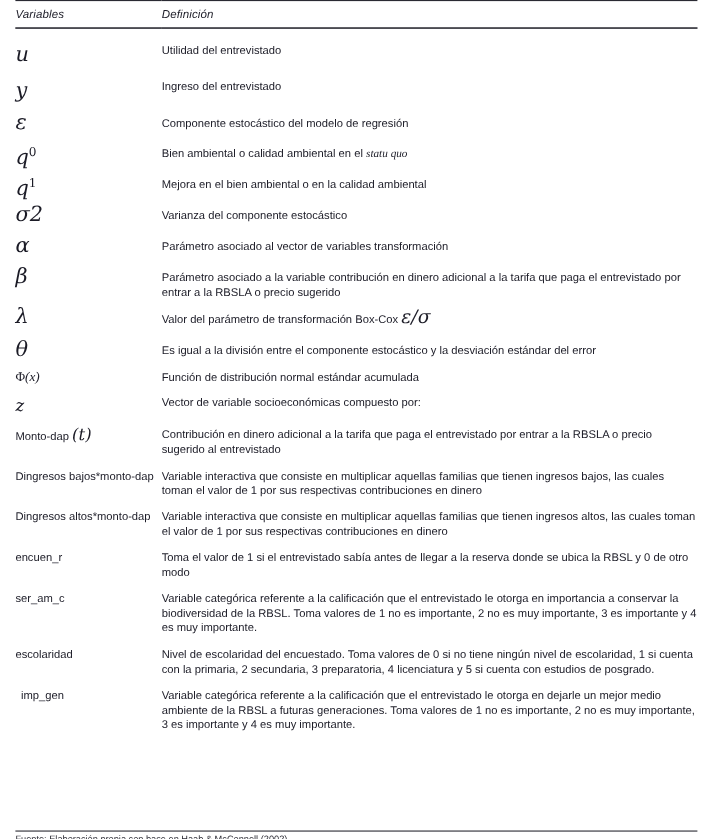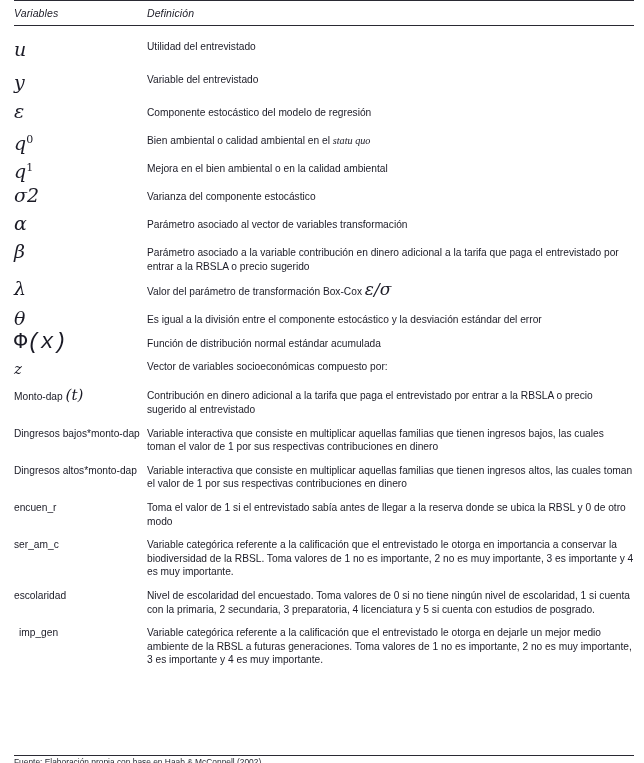--- a/index.html
+++ b/index.html
@@ -75,22 +75,22 @@
     vertical-align: super;
     font-style: normal;
     line-height: 0;
   }
   .sym-greek {
     font-family: "DejaVu Serif", "Liberation Serif", serif;
     font-style: italic;
     font-size: 19px;
   }
   .sym-phi {
-    font-family: Liberation Mono, monospace;
-    font-size: 22px;
+    font-family: Liberation Serif, serif;
+    font-size: 12px;
     font-style: normal;
   }
   .sym-phi .arg {
     font-style: italic;
   }
   .inline-math {
     font-family: "DejaVu Serif", "Liberation Serif", serif;
     font-style: italic;
     font-size: 17px;
   }
@@ -156,21 +156,21 @@
         <td class="var-cell sym-cell">
           <span class="sym">u</span>
         </td>
         <td>Utilidad del entrevistado</td>
       </tr>
 
       <tr class="r pad-e">
         <td class="var-cell sym-cell">
           <span class="sym">y</span>
         </td>
-        <td><span>Variable del entrevistado</span></td>
+        <td><span>Ingreso del entrevistado</span></td>
       </tr>
 
       <tr class="r pad-e">
         <td class="var-cell sym-cell">
           <span class="sym-greek">ε</span>
         </td>
         <td>Componente estocástico del modelo de regresión</td>
       </tr>
 
       <tr class="r pad-e">
@@ -226,21 +226,21 @@
         <td class="var-cell sym-cell">
           <span class="sym-phi">Φ<span class="arg">(<span style="font-style:italic">x</span>)</span></span>
         </td>
         <td>Función de distribución normal estándar acumulada</td>
       </tr>
 
       <tr class="r pad-c">
         <td class="var-cell sym-cell">
           <span class="sym" style="font-size:15px">z</span>
         </td>
-        <td>Vector de variables socioeconómicas compuesto por:</td>
+        <td>Vector de variable socioeconómicas compuesto por:</td>
       </tr>
 
       <tr class="r pad-c">
         <td class="var-cell txtvar"><span>Monto-dap </span><span class="mathit">(t)</span></td>
         <td>Contribución en dinero adicional a la tarifa que paga el entrevistado por entrar a la RBSLA o precio sugerido al entrevistado</td>
       </tr>
 
       <tr class="r pad-c">
         <td class="var-cell txtvar">Dingresos bajos*monto-dap</td>
         <td>Variable interactiva que consiste en multiplicar aquellas familias que tienen ingresos bajos, las cuales toman el valor de 1 por sus respectivas contribuciones en dinero</td>

